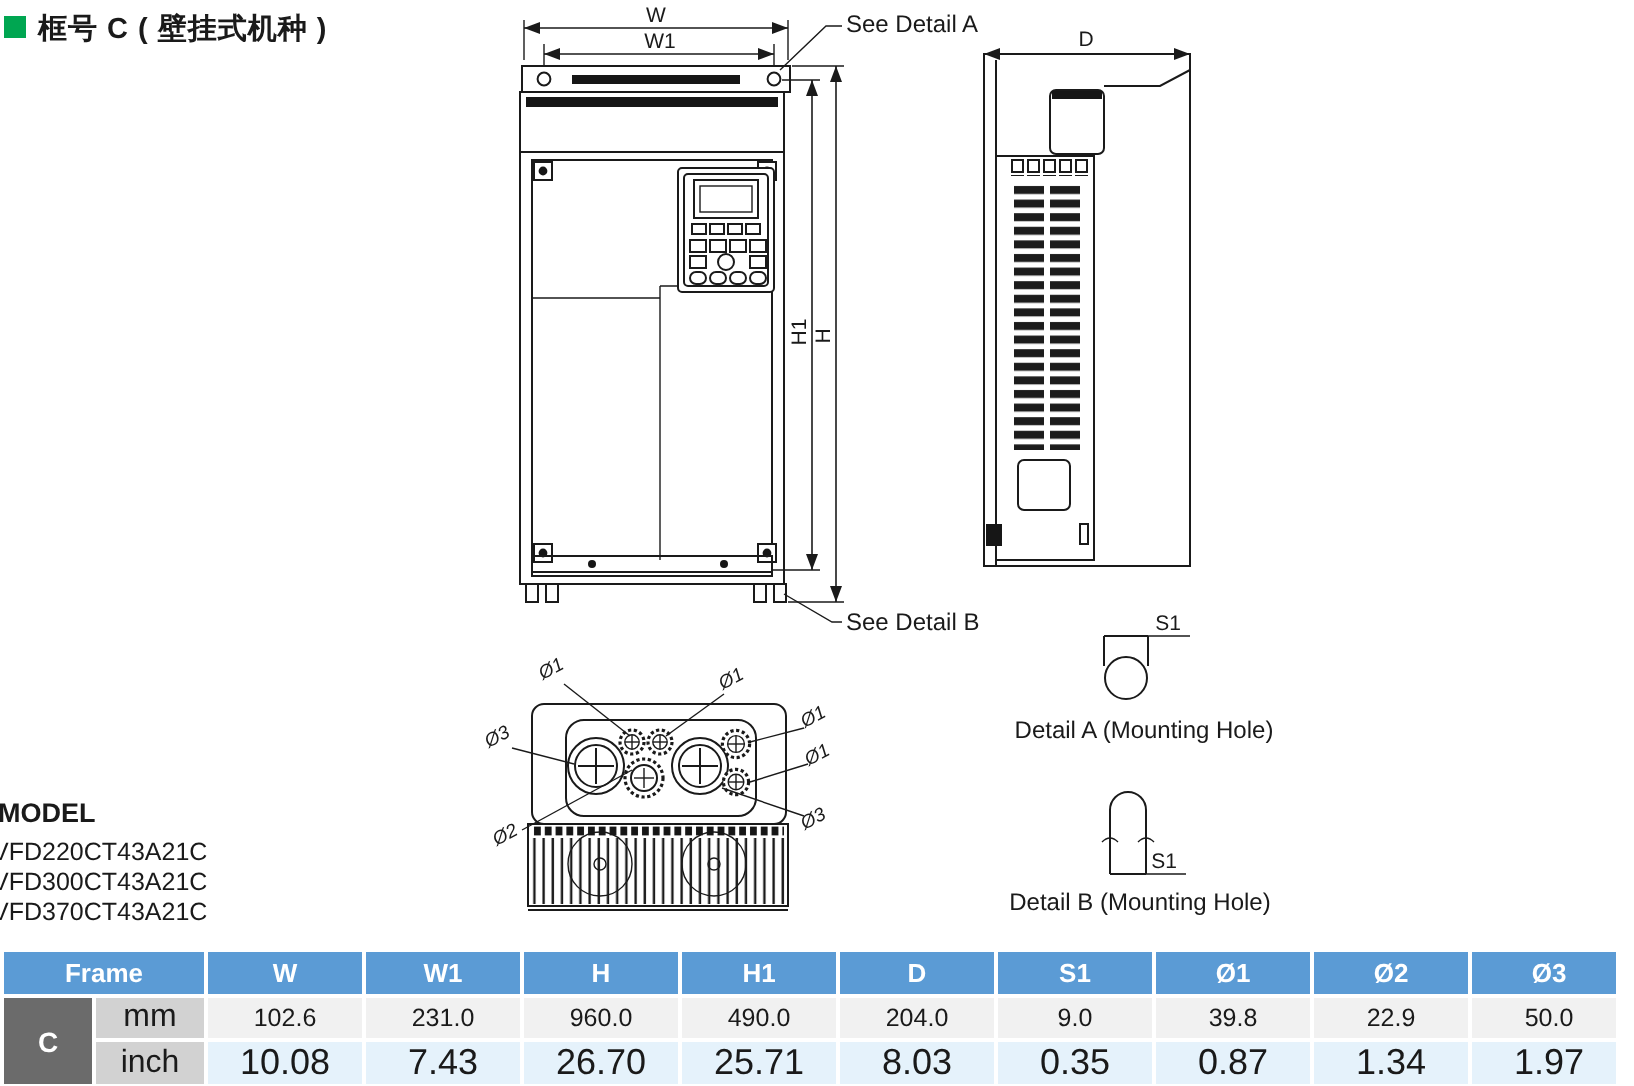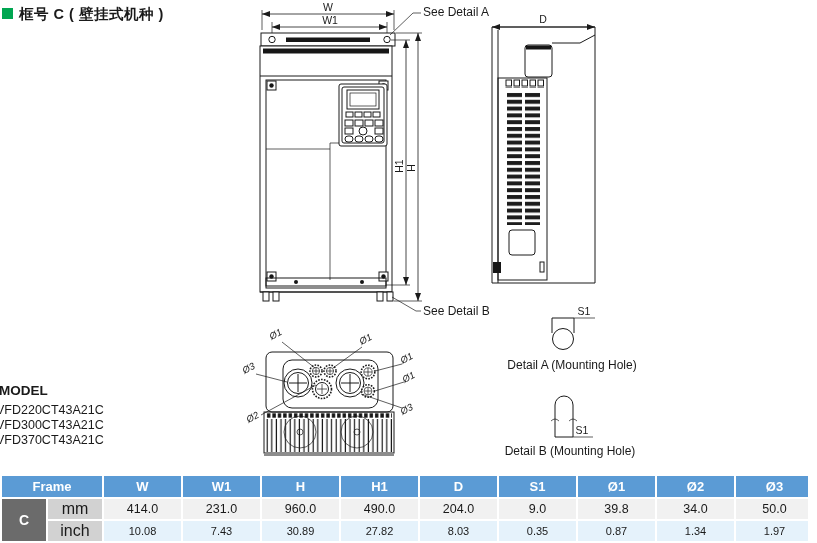--- a/index.html
+++ b/index.html
@@ -4,21 +4,21 @@
 <style>
   html,body{margin:0;padding:0;background:#fff;}
   #page{position:relative;width:808px;height:543px;background:#fff;overflow:hidden;
         font-family:"Liberation Sans",sans-serif;color:#1a1a1a;}
   
   #title{position:absolute;top:5px;left:2px;display:flex;align-items:flex-start;gap:6px;}
   #title .bullet{width:11px;height:11px;background:#00A651;margin-top:3px;flex:0 0 auto;}
   #title .txt{font-size:14.5px;font-weight:bold;letter-spacing:.5px;}
   
   #model{position:absolute;left:-4px;top:383px;}
-  #model .hd{font-size:13.5px;font-weight:bold;margin:0 0 5px 3px;}
+  #model .hd{font-size:13.5px;font-weight:bold;margin:16px 0 5px 3px;}
   #model .item{font-size:12.5px;line-height:15px;white-space:nowrap;}
   
   #drawing{position:absolute;left:0;top:0;}
   .ln{stroke:#1a1a1a;stroke-width:1;fill:none;}
   .ln2{stroke:#1a1a1a;stroke-width:.7;fill:none;}
   .dim{stroke:#1a1a1a;stroke-width:.8;fill:none;}
   .fillw{fill:#fff;stroke:#1a1a1a;stroke-width:1;}
   .dk{fill:#161616;stroke:none;}
   .dim-text{font:10.5px "Liberation Sans",sans-serif;fill:#1a1a1a;}
   .phi-text{font:italic 9.5px "Liberation Sans",sans-serif;fill:#1a1a1a;}
@@ -26,21 +26,21 @@
   .cap-text{font:12px "Liberation Sans",sans-serif;fill:#1a1a1a;}
   .knurl{stroke:#1a1a1a;stroke-width:1.6;fill:#fff;stroke-dasharray:1.6 1.3;}
   
   #tblwrap{position:absolute;left:0;top:474px;width:817px;}
   table{border-collapse:separate;border-spacing:2px;width:815px;table-layout:fixed;}
   th,td{text-align:center;vertical-align:middle;padding:0;overflow:hidden;}
   tr.hdr th{background:#5B9BD5;color:#fff;font-size:13px;font-weight:bold;height:21px;}
   .frame-cell{background:#6B6B6B;color:#fff;font-size:14px;font-weight:bold;}
   .unit{background:#D2D2D2;font-size:16px;font-weight:normal;height:20px;}
   tr.row-mm td.val{background:#F1F1F1;font-size:12.5px;height:20px;}
-  tr.row-inch td.val{background:#E5F2FB;font-size:11px;height:20px;}
+  tr.row-inch td.val{background:#E5F2FB;font-size:18px;height:20px;}
 </style>
 </head>
 <body>
 
 <div id="page">
 
   <div id="title">
     <span class="bullet"></span>
     <span class="txt">框号 C ( 壁挂式机种 )</span>
   </div>
@@ -279,36 +279,36 @@
         <th>H1</th>
         <th>D</th>
         <th>S1</th>
         <th>Ø1</th>
         <th>Ø2</th>
         <th>Ø3</th>
       </tr>
       <tr class="row-mm">
         <th class="frame-cell" rowspan="2">C</th>
         <td class="unit">mm</td>
-        <td class="val">414.0</td>
+        <td class="val">102.6</td>
         <td class="val">231.0</td>
         <td class="val">960.0</td>
         <td class="val">490.0</td>
         <td class="val">204.0</td>
         <td class="val">9.0</td>
         <td class="val">39.8</td>
-        <td class="val">34.0</td>
+        <td class="val">22.9</td>
         <td class="val">50.0</td>
       </tr>
       <tr class="row-inch">
         <td class="unit">inch</td>
         <td class="val">10.08</td>
         <td class="val">7.43</td>
-        <td class="val">30.89</td>
-        <td class="val">27.82</td>
+        <td class="val">26.70</td>
+        <td class="val">25.71</td>
         <td class="val">8.03</td>
         <td class="val">0.35</td>
         <td class="val">0.87</td>
         <td class="val">1.34</td>
         <td class="val">1.97</td>
       </tr>
     </tbody>
       </table>
   </div>
 

